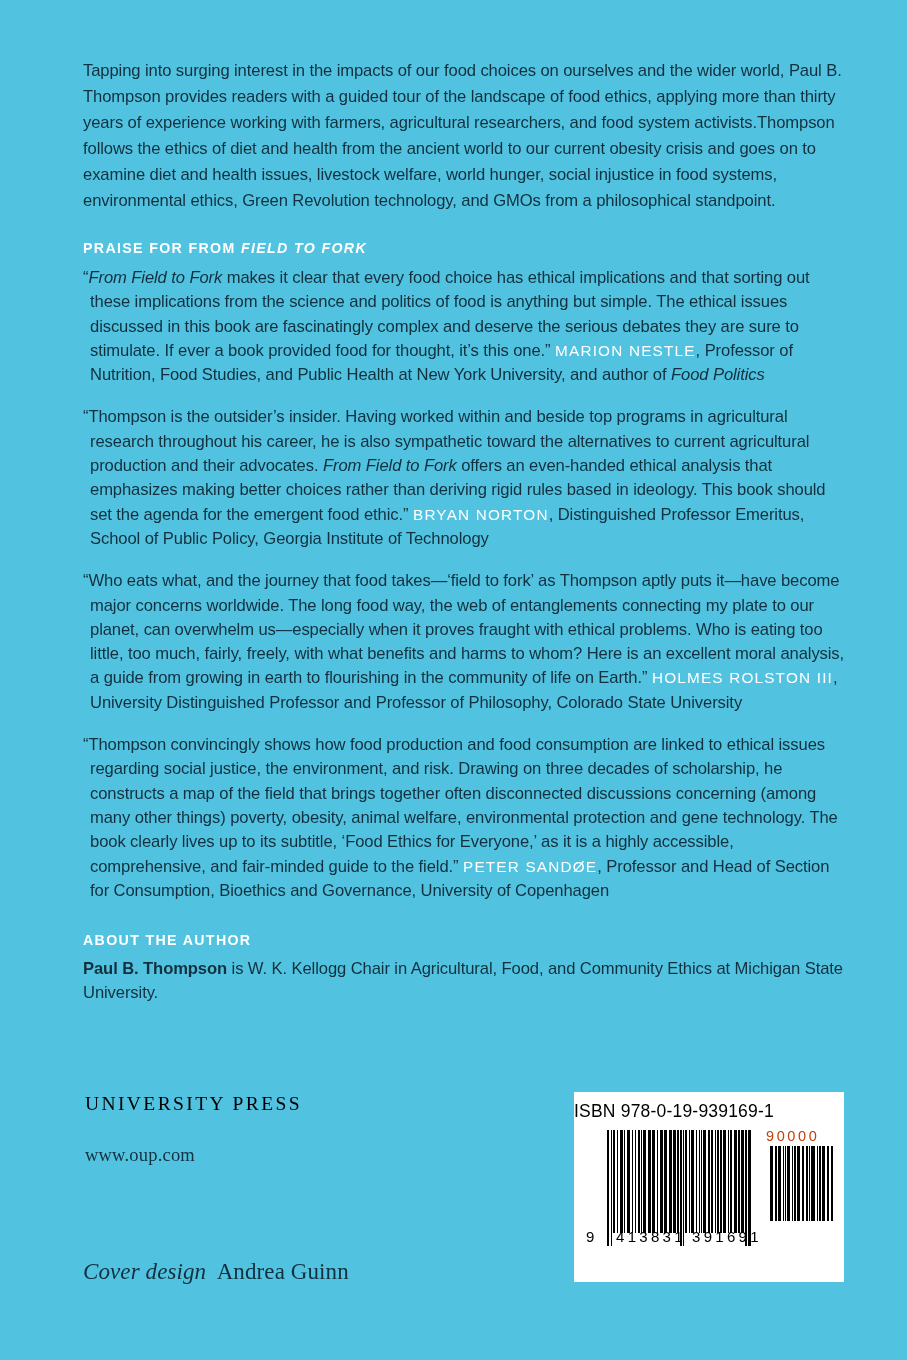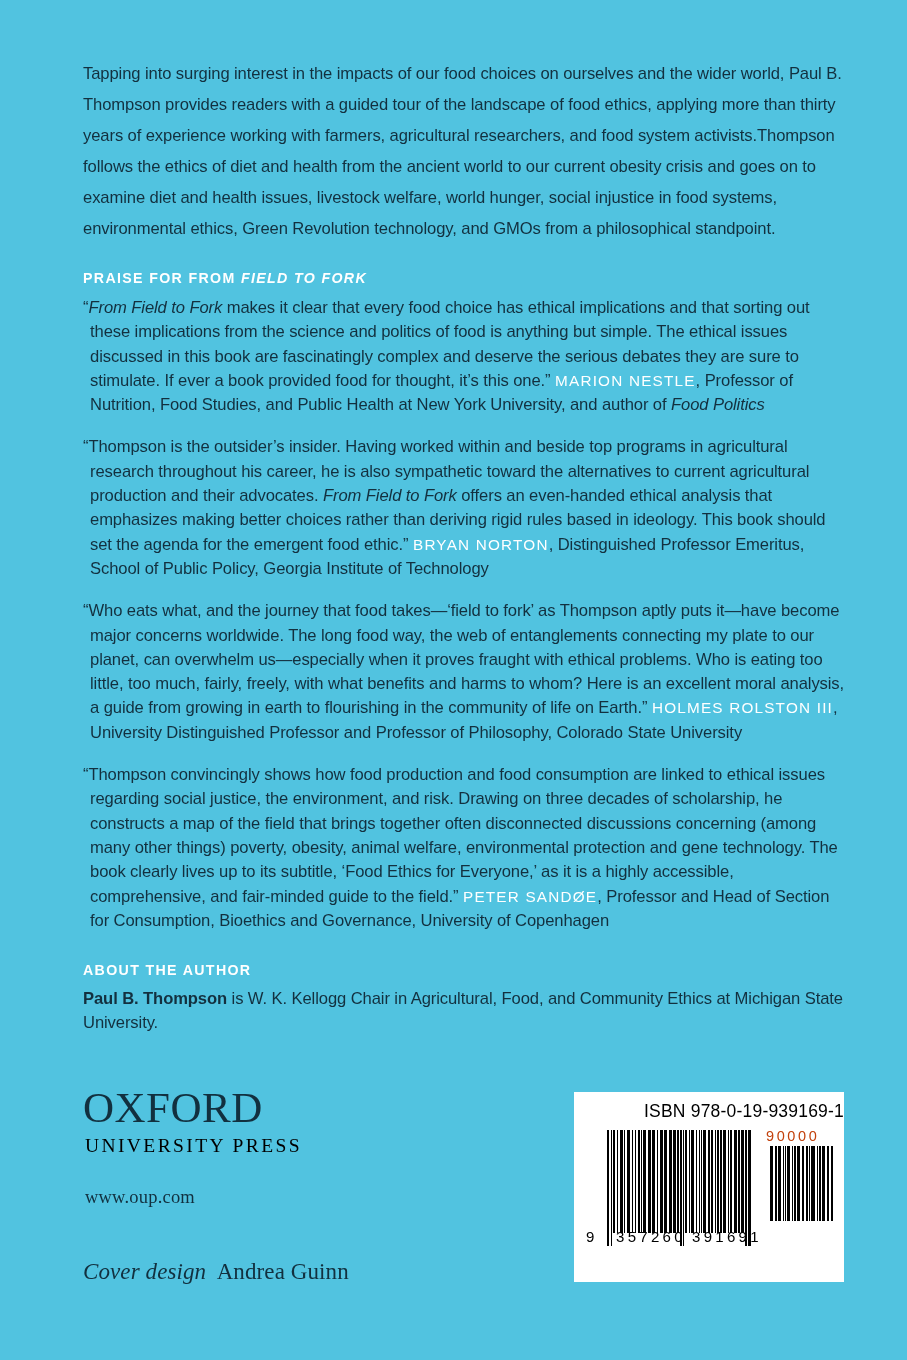--- a/index.html
+++ b/index.html
@@ -25,21 +25,21 @@
     position: absolute;
     left: 83px;
     top: 58px;
     width: 762px;
   }
 
   
   .blurb {
     color: #13303f;
     font-size: 16.6px;
-    line-height: 31px;
+    line-height: 26px;
     letter-spacing: -0.1px;
     text-align: left;
     margin: 0;
   }
 
   .section-heading {
     color: #ffffff;
     font-weight: bold;
     font-size: 14.2px;
     letter-spacing: 1.35px;
@@ -143,21 +143,21 @@
     width: 270px;
     height: 190px;
     background: #ffffff;
     box-sizing: border-box;
   }
   .isbn-text {
     position: absolute;
     left: 0;
     right: 0;
     top: 9px;
-    text-align: right;
+    text-align: left;
     color: #000;
     font-size: 17.5px;
     font-family: "Liberation Sans", sans-serif;
     letter-spacing: 0.2px;
   }
   .bars-main {
     position: absolute;
     left: 33px;
     top: 38px;
     width: 150px;
@@ -239,21 +239,20 @@
 
     <div class="about-wrap">
       <div class="section-heading">ABOUT THE AUTHOR</div>
     </div>
 
     <p class="author-line"><span class="bold">Paul B. Thompson</span><span> is W. K. Kellogg Chair in Agricultural, Food, and Community Ethics at Michigan State University.</span></p>
 
   </div>
 
   <div class="oup-block">
-    <div class="oup-name">OXFORD</div>
     <div class="oup-sub">UNIVERSITY PRESS</div>
     <div class="oup-url">www.oup.com</div>
   </div>
 
   <div class="cover-credit"><span class="ital">Cover design</span>&nbsp; <span>Andrea Guinn</span></div>
 
   <div class="barcode-box">
     <div class="isbn-text">ISBN 978-0-19-939169-1</div>
     <div class="bars-main" id="bars-main">
         <div class="bar tall" style="width:2px;margin-right:2px;"></div>
@@ -315,17 +314,17 @@
         <div class="bar" style="width:1px;margin-right:1px;"></div>
         <div class="bar" style="width:1px;margin-right:1px;"></div>
         <div class="bar" style="width:3px;margin-right:2px;"></div>
         <div class="bar" style="width:1px;margin-right:1px;"></div>
         <div class="bar" style="width:3px;margin-right:1px;"></div>
         <div class="bar" style="width:3px;margin-right:2px;"></div>
         <div class="bar" style="width:2px;margin-right:2px;"></div>
         <div class="bar" style="width:3px;margin-right:1px;"></div>
       </div>
     <div class="ean-left">9</div>
-    <div class="ean-mid">357260</div>
+    <div class="ean-mid">413831</div>
     <div class="ean-mid2">391691</div>
   </div>
 
 </div>
 
 </body></html>

